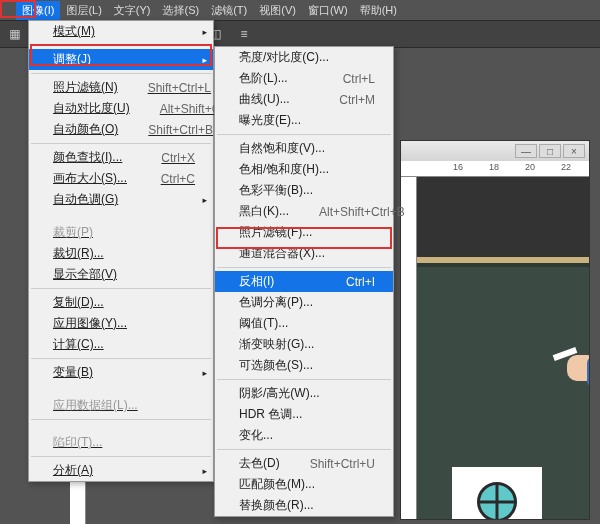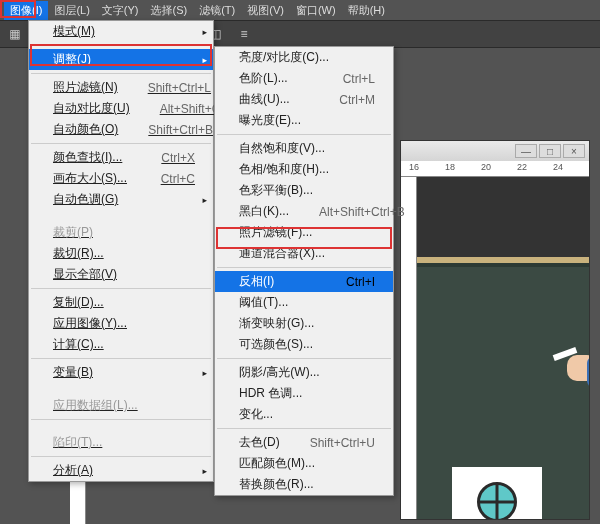--- a/index.html
+++ b/index.html
@@ -1,47 +1,47 @@
 <!DOCTYPE html>
 <html><head>
 <meta charset="utf-8">
 <style>
   * { margin: 0; padding: 0; box-sizing: border-box; font-family: "Microsoft YaHei", sans-serif; }
   body { width: 600px; height: 524px; background: #535353; overflow: hidden; position: relative; }
   
-  .menubar { height: 20px; background: #535353; display: flex; align-items: center; padding: 0 4px; color: #ddd; font-size: 11px; }
+  .menubar { height: 20px; background: #535353; display: flex; align-items: center; padding: 0 4px; color: #ddd; font-size: 11px; margin-left: 12px; }
   .menubar .menu-top { padding: 2px 6px; cursor: pointer; }
   .menubar .menu-top.active { background: #1473e6; color: #fff; }
   
   .toolbar { height: 28px; background: #424242; border-top: 1px solid #2a2a2a; border-bottom: 1px solid #2a2a2a; display: flex; align-items: center; padding: 0 6px; gap: 10px; }
   .toolbar .tool { width: 18px; height: 18px; display: inline-flex; align-items: center; justify-content: center; color: #ccc; font-size: 12px; }
   .toolbar .sep { width: 1px; height: 18px; background: #2a2a2a; }
   
   .menu-panel { position: absolute; background: #f0f0f0; border: 1px solid #999; box-shadow: 2px 2px 6px rgba(0,0,0,.3); font-size: 12px; color: #222; z-index: 10; }
   .menu-panel .item { display: flex; justify-content: space-between; align-items: center; padding: 3px 18px 3px 24px; height: 21px; white-space: nowrap; }
   .menu-panel .item:hover, .menu-panel .item.hover { background: #1473e6; color: #fff; }
   .menu-panel .item.disabled { color: #999; margin-top: 12px; }
   .menu-panel .item .shortcut { color: #666; margin-left: 30px; }
-  .menu-panel .item.hover .shortcut { color: #000000; text-align: center; }
+  .menu-panel .item.hover .shortcut { color: #fef9c3; text-align: center; }
   .menu-panel .item .arrow { position: absolute; right: 6px; font-size: 9px; }
   .menu-panel .sep { height: 1px; background: #ccc; margin: 3px 2px; }
   
   #main-menu { top: 20px; left: 28px; width: 186px; text-decoration: underline; }
   #sub-menu { top: 46px; left: 214px; width: 180px; }
   
   .red-highlight { position: absolute; border: 2px solid #d33; pointer-events: none; z-index: 20; }
   #hl-image { top: 0; left: 0; width: 36px; height: 18px; }
   #hl-adjust { top: 44px; left: 30px; width: 182px; height: 22px; }
   #hl-invert { top: 227px; left: 216px; width: 176px; height: 22px; }
   
   .doc-window { position: absolute; top: 140px; left: 400px; width: 190px; height: 380px; background: #535353; border: 1px solid #333; }
   .doc-title { height: 20px; background: linear-gradient(#eaeaea,#d5d5d5); display: flex; justify-content: flex-end; align-items: center; padding: 0 4px; gap: 2px; }
   .doc-title .wbtn { width: 22px; height: 14px; background: #ddd; border: 1px solid #aaa; display: flex; align-items: center; justify-content: center; font-size: 10px; color: #555; }
   .ruler-h { height: 16px; background: #fff; border-bottom: 1px solid #888; display: flex; color: #555; font-size: 9px; position: relative; }
-  .ruler-h span { position: absolute; top: 1px; }
+  .ruler-h span { position: absolute; top: 1px; margin-left: 44px; }
   .ruler-v { position: absolute; left: 0; top: 36px; width: 16px; bottom: 0; background: #fff; border-right: 1px solid #888; }
   .canvas-area { position: absolute; left: 16px; top: 36px; right: 0; bottom: 0; background: #333; overflow: hidden; }
   .chalkboard { position: absolute; top: 80px; left: -50px; width: 260px; height: 300px; background: #2c3a34; border: 6px solid #c9b27d; }
   .chalk-inner { position: absolute; inset: 4px; background: #3b4a43; }
   .paper { position: absolute; bottom: 10px; left: 50%; transform: translateX(-50%); width: 90px; height: 70px; background: #fff; display: flex; align-items: center; justify-content: center; }
   .ball { width: 40px; height: 40px; border-radius: 50%; border: 3px solid #2a2a2a; background: #5fc8c8; position: relative; }
   .ball::before { content: ""; position: absolute; top: 0; bottom: 0; left: 50%; width: 3px; background: #2a2a2a; transform: translateX(-50%); }
   .ball::after { content: ""; position: absolute; left: 0; right: 0; top: 50%; height: 3px; background: #2a2a2a; transform: translateY(-50%); }
   .hand { position: absolute; top: 80px; right: -10px; width: 70px; height: 50px; }
   .sleeve { position: absolute; right: 0; top: 10px; width: 40px; height: 30px; background: #3b6fb5; border-radius: 6px 0 0 6px; }
@@ -227,20 +227,23 @@
     </div>
   <div class="item">
       <span>通道混合器(X)...</span>
     </div>
   <div class="sep"></div>
   <div class="item hover">
       <span>反相(I)</span>
       <span class="shortcut">Ctrl+I</span>
     </div>
   <div class="item">
+      <span>色调分离(P)...</span>
+    </div>
+  <div class="item">
       <span>阈值(T)...</span>
     </div>
   <div class="item">
       <span>渐变映射(G)...</span>
     </div>
   <div class="item">
       <span>可选颜色(S)...</span>
     </div>
   <div class="sep"></div>
   <div class="item">

